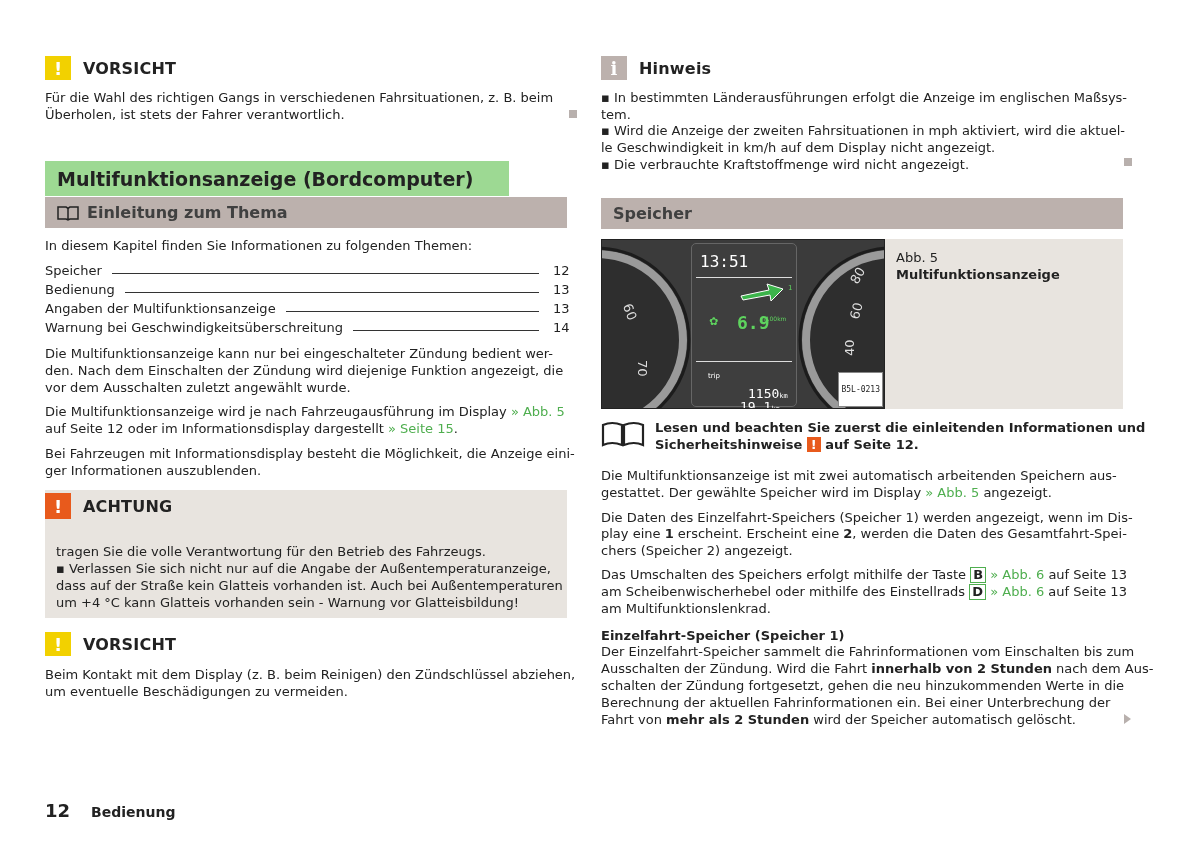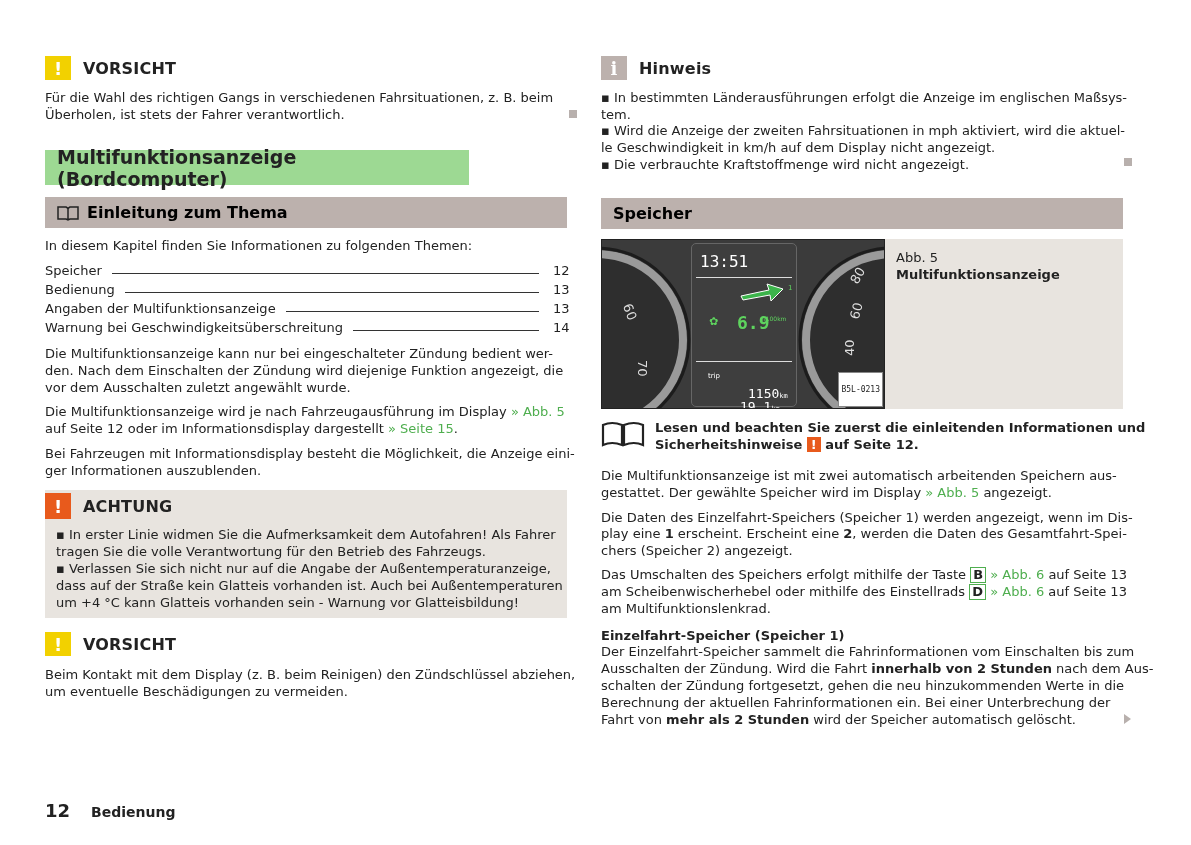--- a/index.html
+++ b/index.html
@@ -12,25 +12,25 @@
   .notice-head { position: absolute; display: flex; align-items: center; }
   .notice-icon { width: 26px; height: 24px; display: flex; align-items: center; justify-content: center;
                  color: #fff; font-weight: bold; font-size: 18px; margin-right: 12px; }
   .ic-yellow { background: #f2d100; }
   .ic-orange { background: #e85a1c; }
   .ic-grey { background: #bcb1ad; font-family: "DejaVu Serif", serif; }
   .notice-title { font-size: 16px; font-weight: bold; color: #222; letter-spacing: 0.2px; }
 
   .end-square { position: absolute; width: 8px; height: 8px; background: #b8b0ad; }
 
-  .green-bar { position: absolute; left: 45px; top: 150px; width: 424px; height: 35px; background: #9dd993;
+  .green-bar { position: absolute; left: 45px; top: 161px; width: 464px; height: 35px; background: #9dd993;
                display: flex; align-items: center; }
   .green-bar span { font-size: 19px; font-weight: bold; margin-left: 12px; color: #222; }
   .grey-bar { position: absolute; height: 31px; background: #bcb1ad; display: flex; align-items: center; }
-  .grey-bar .t { font-size: 16px; font-weight: bold; color: #000000; margin-left: 12px; text-align: center; }
+  .grey-bar .t { font-size: 16px; font-weight: bold; color: #404040; margin-left: 12px; text-align: center; }
 
   .toc-row { position: absolute; left: 45px; width: 522px; height: 17px; display: flex; align-items: flex-end; }
   .toc-row .lbl { white-space: nowrap; }
   .toc-row .fill { flex: 1; border-bottom: 1px solid #333; margin: 0 14px 4px 10px; }
   .toc-row .pg { width: 14px; text-align: right; }
 
   .achtung-box { position: absolute; left: 45px; top: 490px; width: 522px; height: 128px; background: #e8e4df; }
 
   .fig-wrap { position: absolute; left: 601px; top: 239px; width: 522px; height: 170px; background: #e8e4df; }
   .fig { position: absolute; left: 0; top: 0; width: 284px; height: 170px; background: #3a3a3a; overflow: hidden; border: 1px solid #222; box-sizing: border-box;}
@@ -125,21 +125,20 @@
 <div>
   <p style="position:absolute; left:45px; top:445px;">Bei Fahrzeugen mit Informationsdisplay besteht die Möglichkeit, die Anzeige eini-</p>
   <p style="position:absolute; left:45px; top:462px;">ger Informationen auszublenden.</p>
 </div>
 
 <div class="achtung-box">
   <div class="notice-head" style="left:0; top:3px;">
     <div class="notice-icon ic-orange" style="height:26px;">!</div>
     <span class="notice-title">ACHTUNG</span>
   </div>
-  <p style="position:absolute; left:11px; top:36px;">▪ In erster Linie widmen Sie die Aufmerksamkeit dem Autofahren! Als Fahrer</p>
   <p style="position:absolute; left:11px; top:53px;">tragen Sie die volle Verantwortung für den Betrieb des Fahrzeugs.</p>
   <p style="position:absolute; left:11px; top:70px;">▪ Verlassen Sie sich nicht nur auf die Angabe der Außentemperaturanzeige,</p>
   <p style="position:absolute; left:11px; top:87px;">dass auf der Straße kein Glatteis vorhanden ist. Auch bei Außentemperaturen</p>
   <p style="position:absolute; left:11px; top:104px;">um +4 °C kann Glatteis vorhanden sein - Warnung vor Glatteisbildung!</p>
 </div>
 
 <div>
   <div class="notice-head" style="left:45px; top:632px;">
     <div class="notice-icon ic-yellow">!</div>
     <span class="notice-title">VORSICHT</span>

